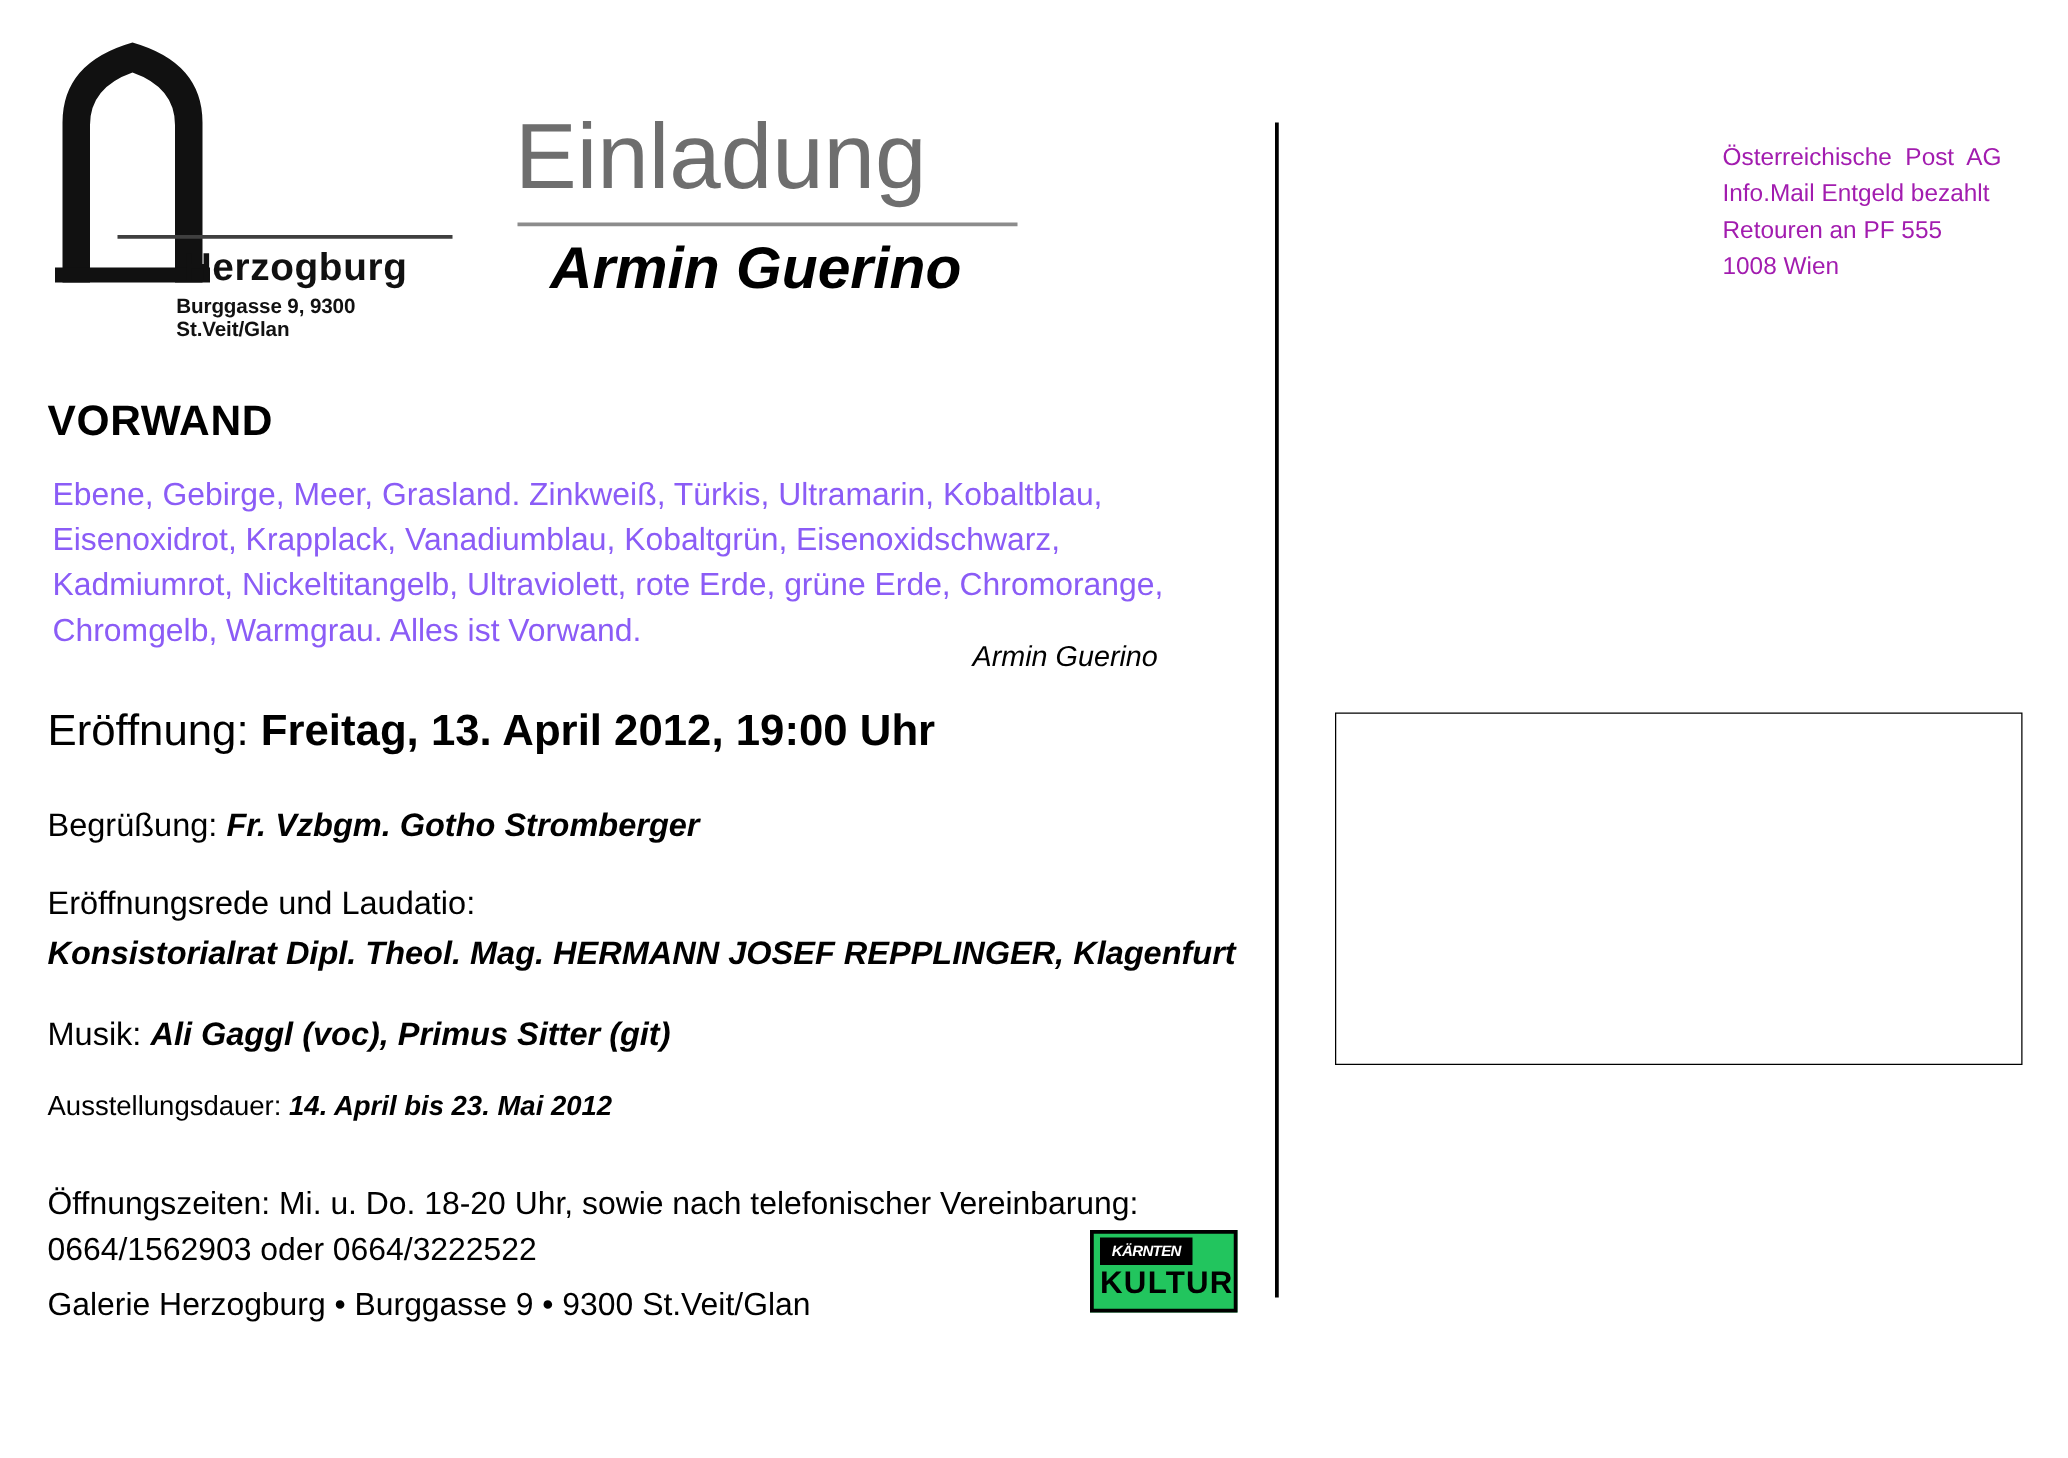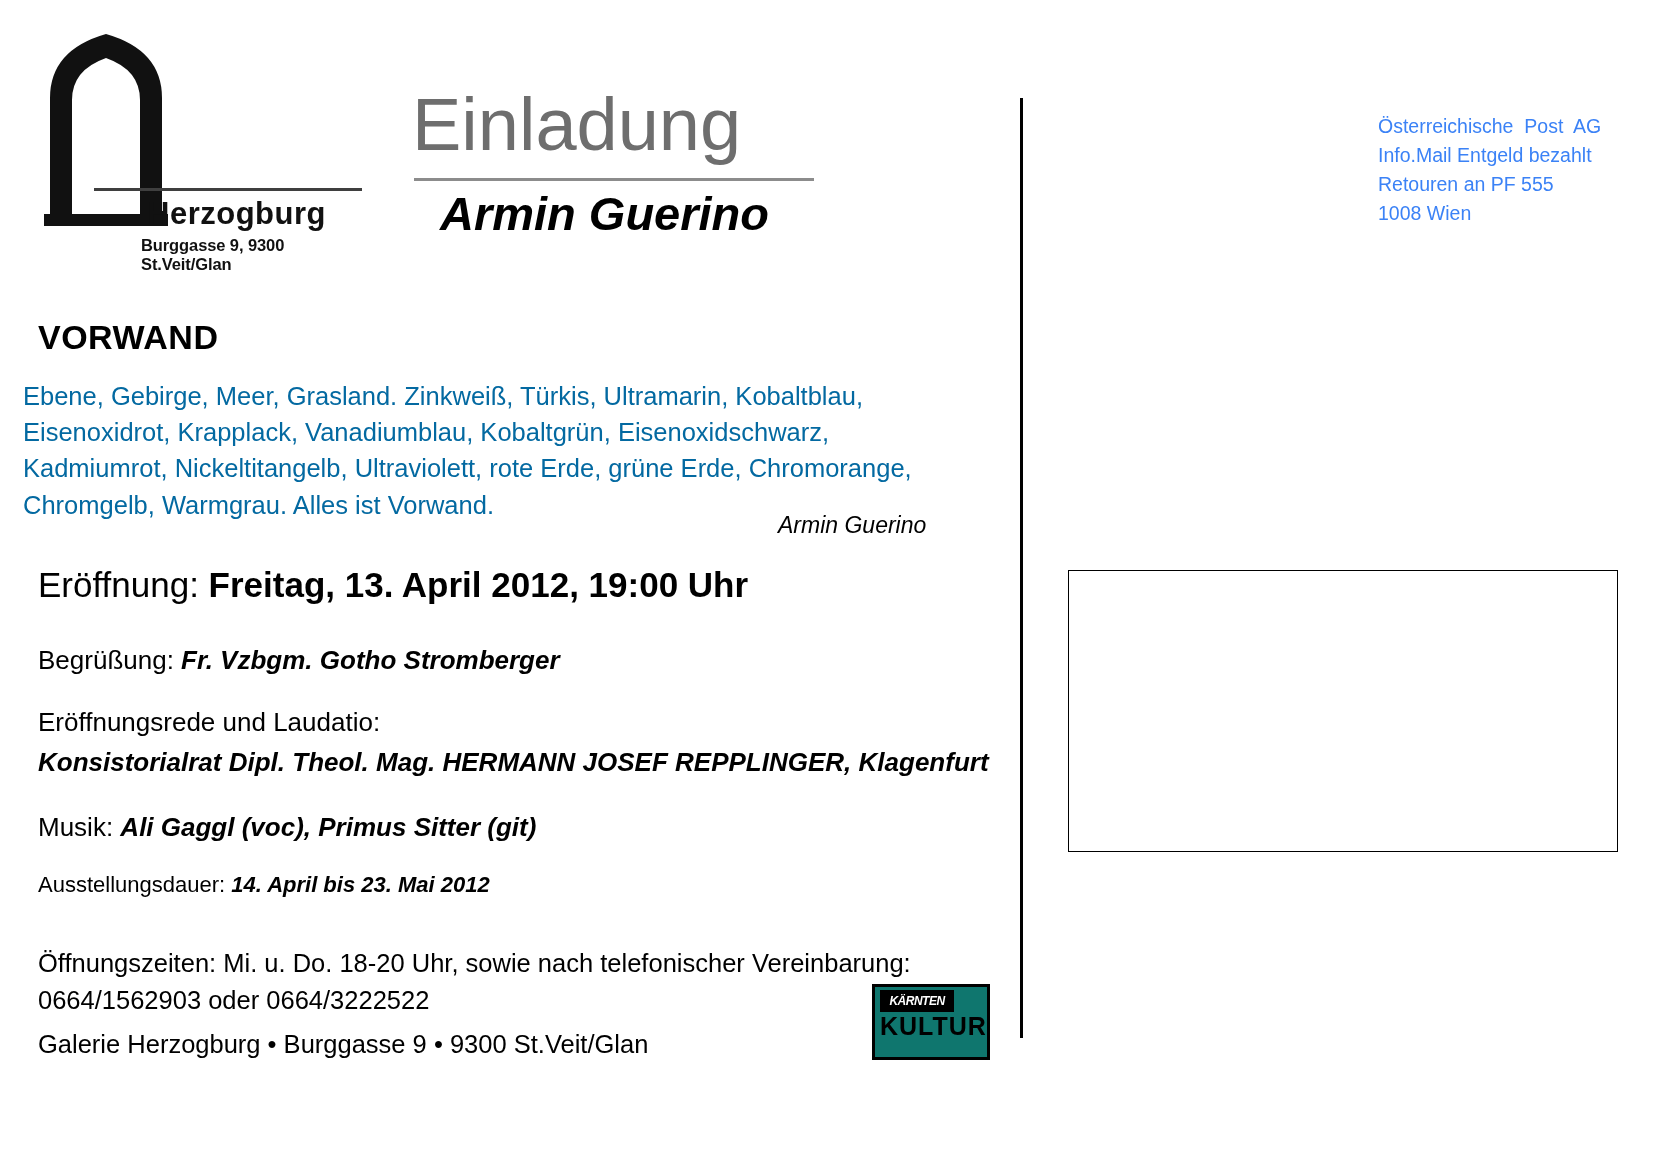--- a/index.html
+++ b/index.html
@@ -104,21 +104,21 @@
     letter-spacing: 0px;
   }
 
   
   .post-info {
     position: absolute;
     left: 1378px;
     top: 112px;
     font-size: 19.5px;
     line-height: 1.48;
-    color: #3b82f6;
+    color: #a21caf;
   }
   .post-info div {
     white-space: pre;
   }
 
   
   .divider {
     position: absolute;
     left: 1020px;
     top: 98px;
@@ -142,26 +142,26 @@
   .vorwand-title {
     position: absolute;
     left: 38px;
     top: 318px;
     font-size: 34px;
     font-weight: bold;
     letter-spacing: 0.5px;
   }
   .vorwand-text {
     position: absolute;
-    left: 23px;
+    left: 42px;
     top: 378px;
     width: 900px;
     font-size: 25.5px;
     line-height: 1.42;
-    color: #0369a1;
+    color: #8b5cf6;
   }
   .vorwand-sig {
     position: absolute;
     left: 778px;
     top: 512px;
     font-size: 23px;
     font-style: italic;
     color: #000000;
   }
 
@@ -234,23 +234,23 @@
     font-size: 25.5px;
     white-space: nowrap;
   }
 
   
   .kultur-logo {
     position: absolute;
     left: 872px;
     top: 984px;
     width: 118px;
-    height: 76px;
+    height: 66px;
     border: 3px solid #000000;
-    background: #0f766e;
+    background: #22c55e;
     box-sizing: border-box;
   }
   .kultur-top {
     position: absolute;
     left: 5px;
     top: 3px;
     width: 74px;
     height: 22px;
     background: #000000;
     color: #ffffff;

